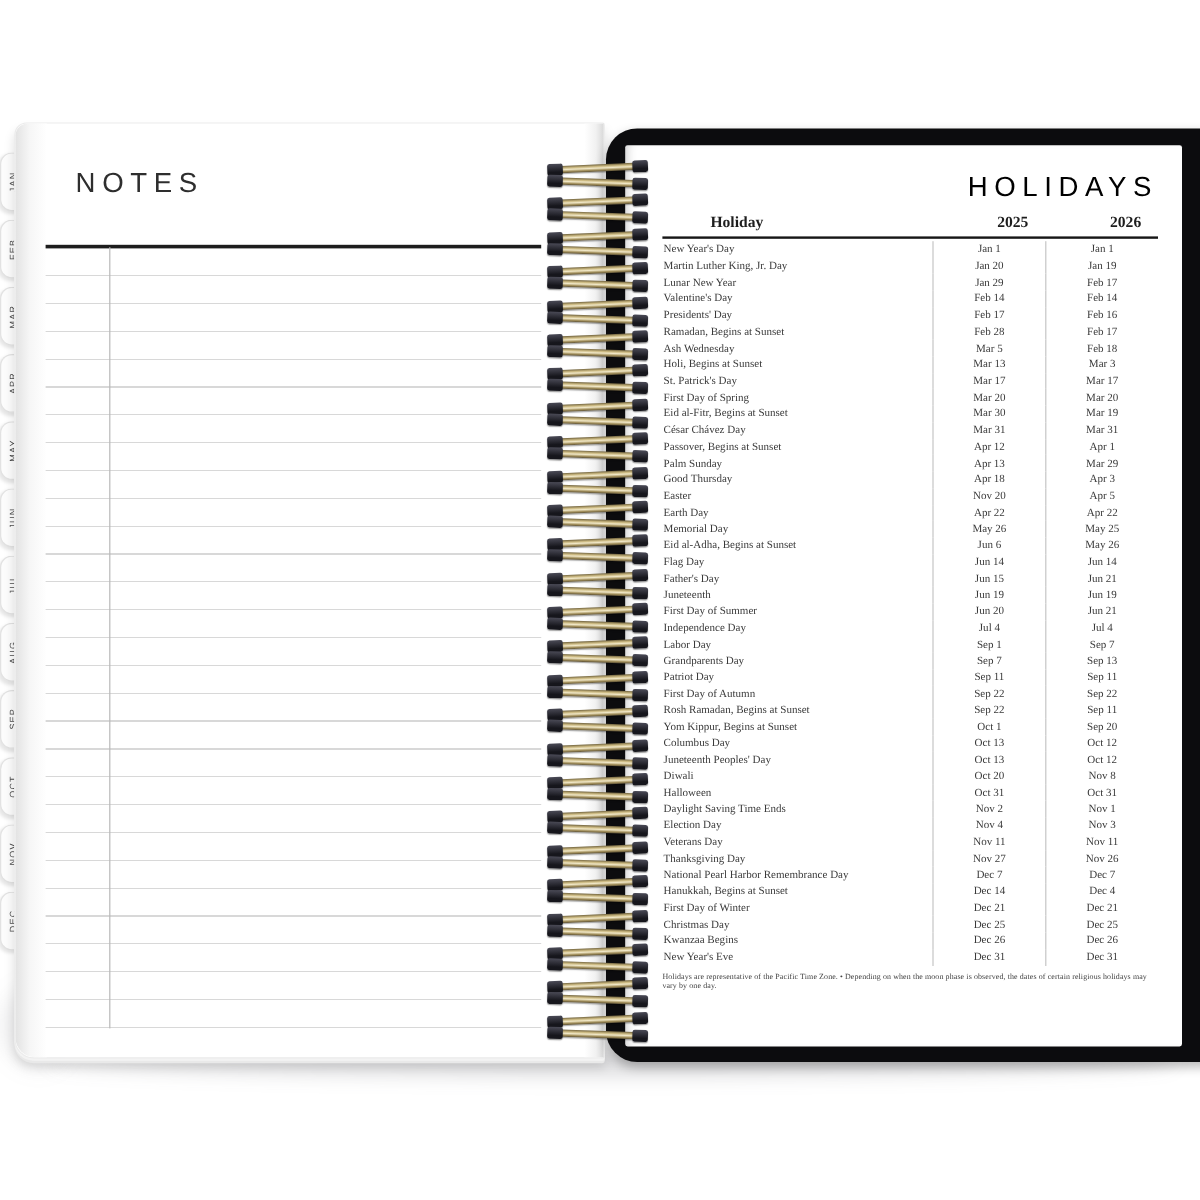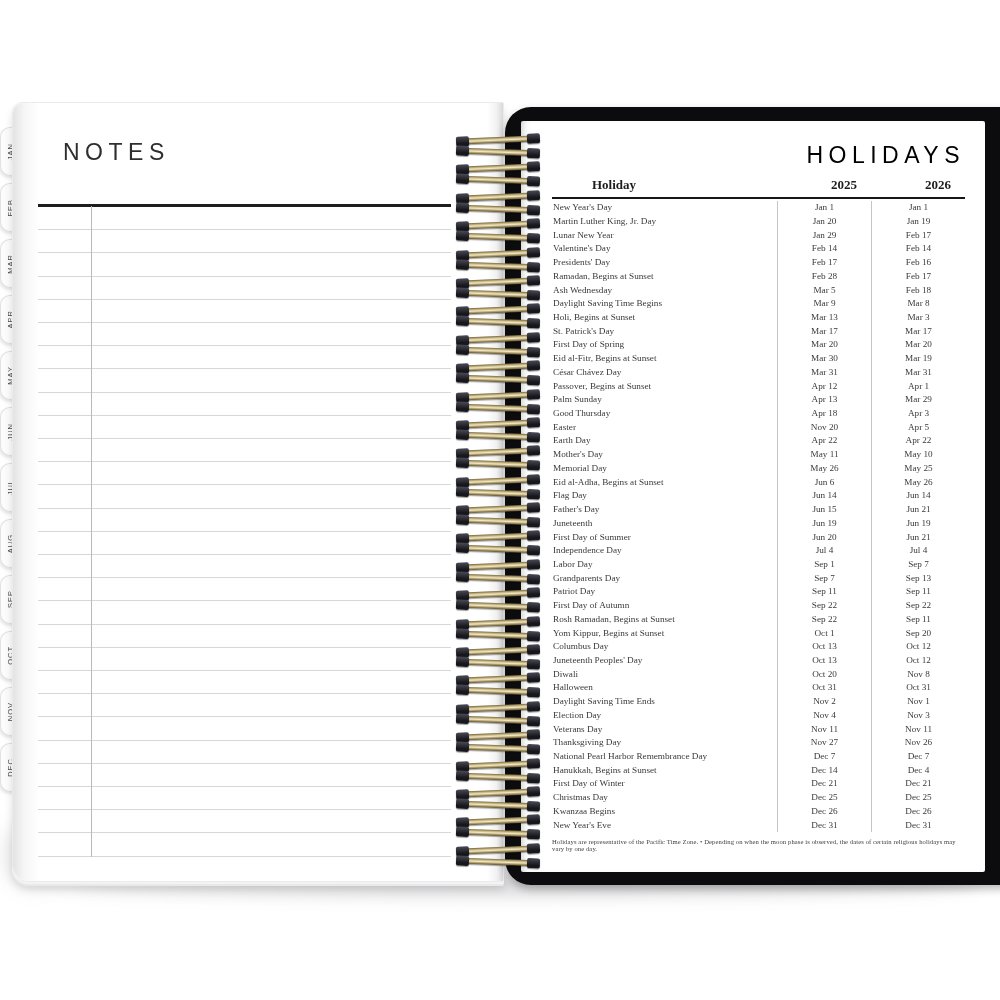--- a/index.html
+++ b/index.html
@@ -170,25 +170,20 @@
               <div class="tcell name">Ramadan, Begins at Sunset</div>
               <div class="tcell date">Feb 28</div>
               <div class="tcell date">Feb 17</div>
             </div>
             <div class="trow">
               <div class="tcell name">Ash Wednesday</div>
               <div class="tcell date">Mar 5</div>
               <div class="tcell date">Feb 18</div>
             </div>
             <div class="trow">
-              <div class="tcell name">Daylight Saving Time Begins</div>
-              <div class="tcell date">Mar 9</div>
-              <div class="tcell date">Mar 8</div>
-            </div>
-            <div class="trow">
               <div class="tcell name">Holi, Begins at Sunset</div>
               <div class="tcell date">Mar 13</div>
               <div class="tcell date">Mar 3</div>
             </div>
             <div class="trow">
               <div class="tcell name">St. Patrick's Day</div>
               <div class="tcell date">Mar 17</div>
               <div class="tcell date">Mar 17</div>
             </div>
             <div class="trow">
@@ -225,25 +220,20 @@
               <div class="tcell name">Easter</div>
               <div class="tcell date">Nov 20</div>
               <div class="tcell date">Apr 5</div>
             </div>
             <div class="trow">
               <div class="tcell name">Earth Day</div>
               <div class="tcell date">Apr 22</div>
               <div class="tcell date">Apr 22</div>
             </div>
             <div class="trow">
-              <div class="tcell name">Mother's Day</div>
-              <div class="tcell date">May 11</div>
-              <div class="tcell date">May 10</div>
-            </div>
-            <div class="trow">
               <div class="tcell name">Memorial Day</div>
               <div class="tcell date">May 26</div>
               <div class="tcell date">May 25</div>
             </div>
             <div class="trow">
               <div class="tcell name">Eid al-Adha, Begins at Sunset</div>
               <div class="tcell date">Jun 6</div>
               <div class="tcell date">May 26</div>
             </div>
             <div class="trow">

